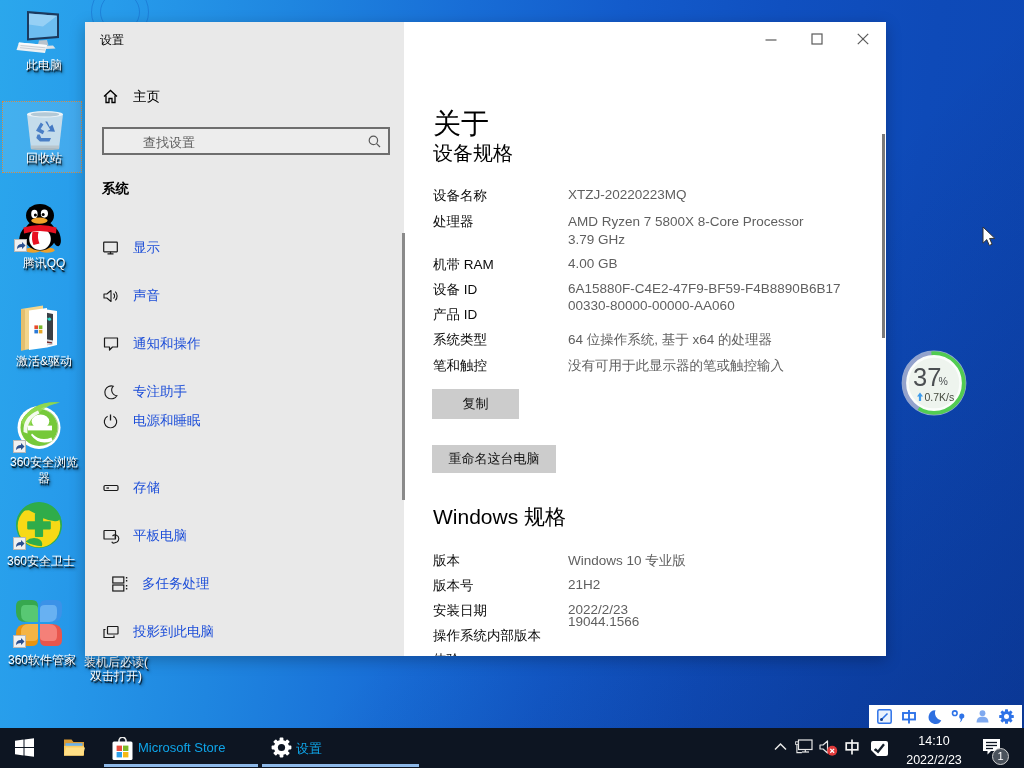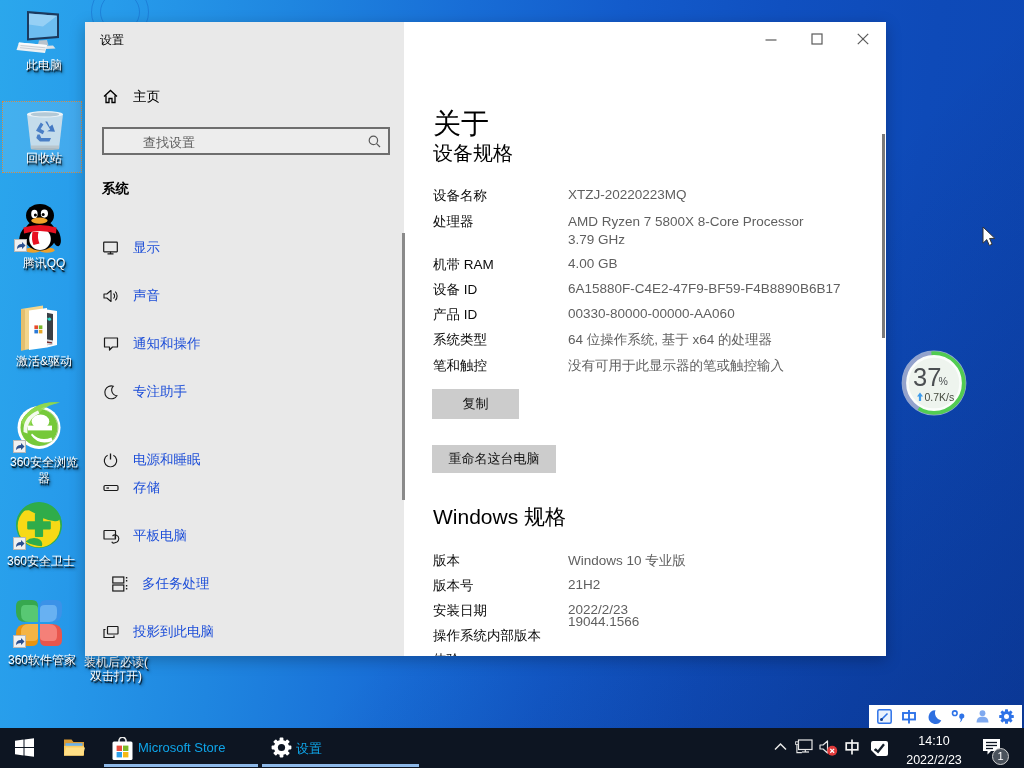--- a/index.html
+++ b/index.html
@@ -203,21 +203,21 @@
           <path d="M1.5 2 H14.5 V11 H9.5 L6.5 14 V11 H1.5 z" fill="none" stroke="#1a1a1a" stroke-width="1.2" stroke-linejoin="round"></path>
         </svg>
         <span class="mtxt">通知和操作</span>
       </div>
     <div class="mrow" style="top:350px;">
         <svg width="15" height="15" viewBox="0 0 15 15">
           <path d="M10.3 1.7 A6.5 6.5 0 1 0 13.9 11.2 A5.6 5.6 0 0 1 10.3 1.7 Z" fill="none" stroke="#1a1a1a" stroke-width="1.1"></path>
         </svg>
         <span class="mtxt">专注助手</span>
       </div>
-    <div class="mrow" style="top:418px;">
+    <div class="mrow" style="top:379px;">
         <svg width="15" height="15" viewBox="0 0 15 15">
           <line x1="7.5" y1="1" x2="7.5" y2="7" stroke="#1a1a1a" stroke-width="1.3"></line>
           <path d="M4.6 2.8 a6.2 6.2 0 1 0 5.8 0" fill="none" stroke="#1a1a1a" stroke-width="1.2"></path>
         </svg>
         <span class="mtxt">电源和睡眠</span>
       </div>
     <div class="mrow" style="top:446px;">
         <svg width="16" height="14" viewBox="0 0 16 14">
           <rect x="1" y="4.5" width="14" height="5" rx="1.2" fill="none" stroke="#1a1a1a" stroke-width="1.2"></rect>
           <line x1="3.4" y1="7" x2="6" y2="7" stroke="#1a1a1a" stroke-width="1.2"></line>
@@ -257,21 +257,21 @@
 
     <div class="lbl" style="left:29px; top:165px;">设备名称</div>
     <div class="val" style="left:164px; top:165px;">XTZJ-20220223MQ</div>
     <div class="lbl" style="left:29px; top:191px;">处理器</div>
     <div class="val" style="left:164px; top:191px; line-height:18px;">AMD Ryzen 7 5800X 8-Core Processor<br>3.79 GHz</div>
     <div class="lbl" style="left:29px; top:234px;">机带 RAM</div>
     <div class="val" style="left:164px; top:234px;">4.00 GB</div>
     <div class="lbl" style="left:29px; top:259px;">设备 ID</div>
     <div class="val" style="left:164px; top:259px;">6A15880F-C4E2-47F9-BF59-F4B8890B6B17</div>
     <div class="lbl" style="left:29px; top:284px;">产品 ID</div>
-    <div class="val" style="left:164px; top:284px;text-align:center;">00330-80000-00000-AA060</div>
+    <div class="val" style="left:164px; top:276px;text-align:center;">00330-80000-00000-AA060</div>
     <div class="lbl" style="left:29px; top:309px;">系统类型</div>
     <div class="val" style="left:164px; top:309px;">64 位操作系统, 基于 x64 的处理器</div>
     <div class="lbl" style="left:29px; top:335px;">笔和触控</div>
     <div class="val" style="left:164px; top:335px;">没有可用于此显示器的笔或触控输入</div>
 
     <div class="btn" style="left:28px; top:367px; width:87px; height:30px;">复制</div>
     <div class="btn" style="left:28px; top:423px; width:124px; height:28px;">重命名这台电脑</div>
 
     <div style="position:absolute; left:29px; top:481px; font-size:21px; color:#000;">Windows 规格</div>
 

